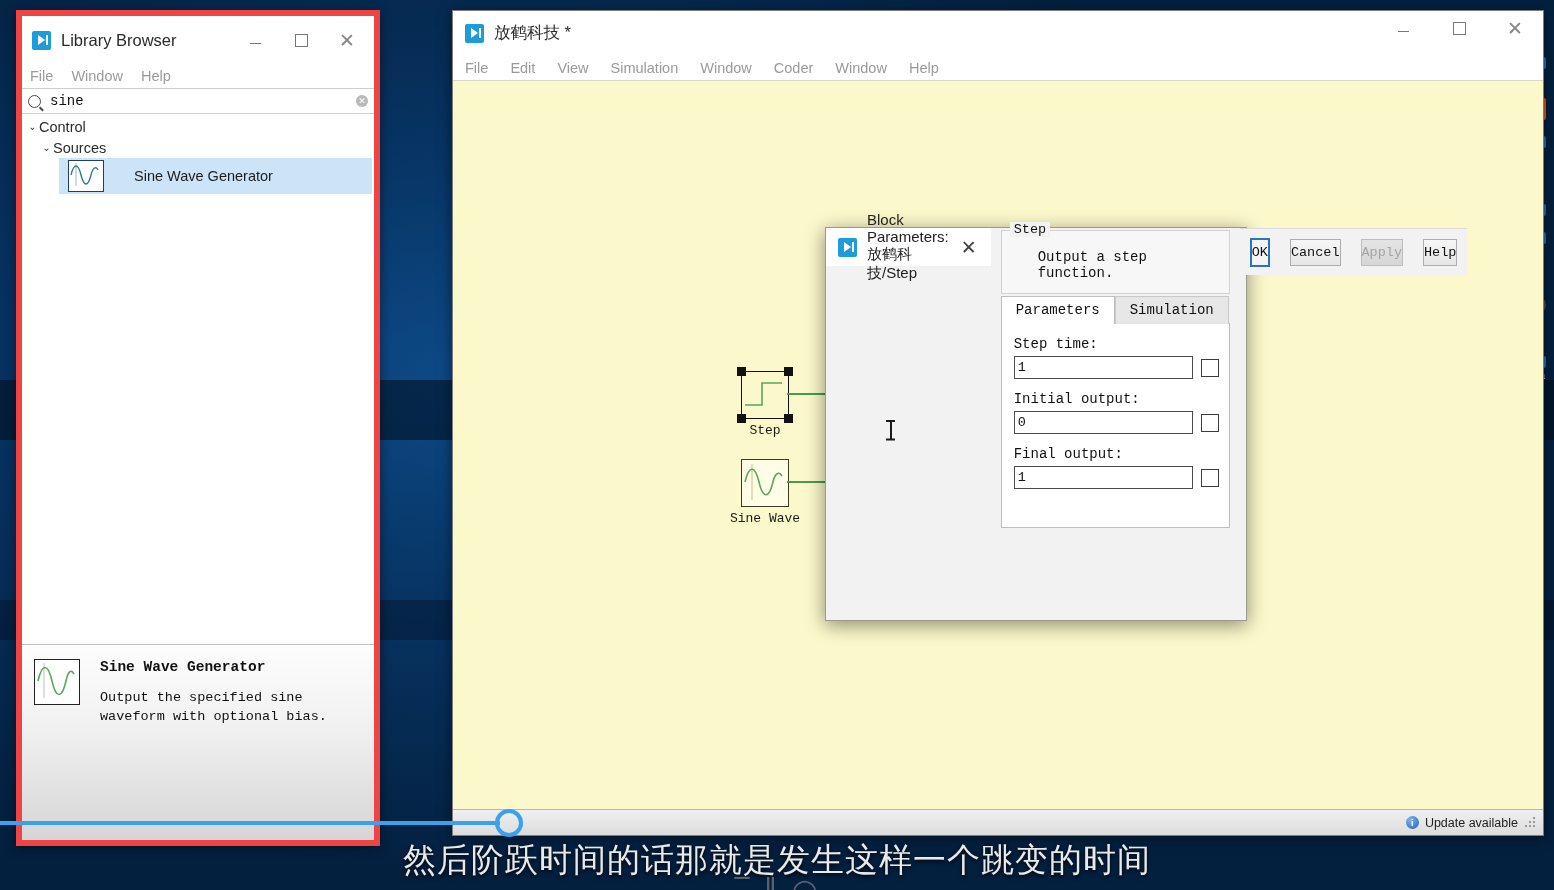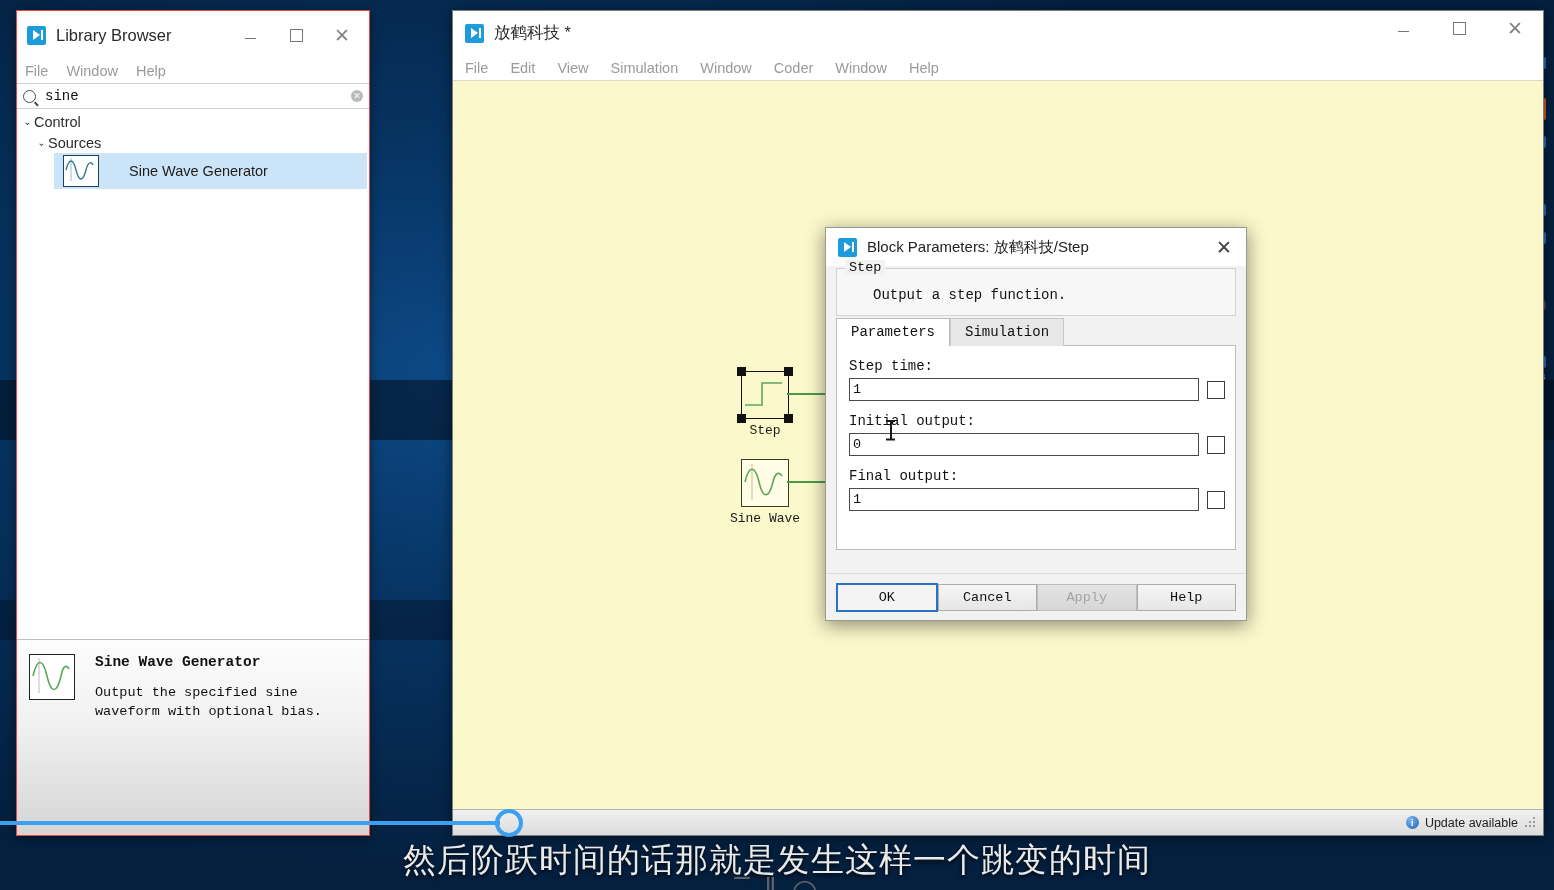--- a/index.html
+++ b/index.html
@@ -25,21 +25,21 @@
     font-family:"Liberation Sans",sans-serif;
   }
   #right-icons .ico{width:14px;height:12px;background:#2b6fb5;margin:2px 0 1px 2px;border-radius:2px;}
   #right-icons .ico.orange{background:#e2561d;height:22px;}
   #right-icons .ico.grey{background:#4a4a50;border-radius:50%;height:16px;}
   #right-icons .txt{padding-left:1px;white-space:nowrap;}
   #right-icons .w{color:#fff;font-weight:bold;font-size:13px;}
   
   #library-browser{
     position:absolute;left:16px;top:10px;width:352px;height:824px;
-    background:#ffffff;border:1px solid #ef4444;
+    background:#ffffff;border:6px solid #ef4444;
     box-shadow:0 2px 10px rgba(0,0,0,.45);
     display:flex;flex-direction:column;
   }
   .lb-titlebar{height:48px;display:flex;align-items:center;padding:0 4px 0 10px;background:#fff;}
   .app-icon{
     width:19px;height:19px;background:#1e9bda;border-radius:2px;
     display:flex;align-items:center;justify-content:center;flex:none;
   }
   .app-icon::before{
     content:"";border-left:7px solid #fff;border-top:5px solid transparent;
@@ -132,21 +132,21 @@
   .blk.selected .frame{border-color:#111;}
   .handle{position:absolute;width:9px;height:9px;background:#111;}
   .h-tl{left:-5px;top:-5px;}.h-tr{right:-5px;top:-5px;}
   .h-bl{left:-5px;bottom:-5px;}.h-br{right:-5px;bottom:-5px;}
   .wire{position:absolute;height:1.6px;background:#4a9a4a;}
   .sine-frame{width:46px;height:46px;border:1.6px solid #3a3a22;background:#fffde5;}
   
   #block-dialog{
     position:absolute;left:825px;top:227px;width:420px;height:392px;
     background:#f2f2f2;border:1px solid #9b9b8c;box-shadow:0 4px 18px rgba(0,0,0,.45);
-    display:flex;flex-direction:column;
+    display:flex;flex-direction:row;
   }
   .dlg-titlebar{height:38px;background:#fff;display:flex;align-items:center;padding:0 2px 0 12px;}
   .dlg-title{font-size:15px;color:#222;margin-left:10px;flex:1;}
   .dlg-close{width:40px;height:32px;display:flex;align-items:center;justify-content:center;
     font-size:19px;color:#444;font-weight:300;}
   .dlg-body{flex:1;padding:0 10px;box-sizing:border-box;background:#f2f2f2;}
   .group{
     border:1px solid #d2d2d2;background:#f7f7f7;margin-top:2px;padding:10px 10px 12px 10px;
     position:relative;
   }
@@ -166,21 +166,21 @@
     box-sizing:border-box;padding:12px 10px 12px 12px;
   }
   .field-label{font-family:"Liberation Mono",monospace;font-size:14px;color:#111;margin-bottom:4px;}
   .field-row{display:flex;align-items:center;gap:8px;margin-bottom:12px;}
   .field-row input{
     flex:1;height:21px;border:1px solid #4a4a4a;outline:0;background:#fff;
     font-family:"Liberation Mono",monospace;font-size:13.5px;color:#111;padding:0 3px;
   }
   .field-row .chk{width:16px;height:16px;border:1px solid #3c3c3c;background:#fff;flex:none;}
   .dlg-buttons{
-    height:46px;display:flex;align-items:center;gap:0;padding:0 10px;
+    height:46px;display:flex;align-items:center;gap:20px;padding:0 10px;
     border-top:1px solid #dcdcdc;background:#f2f2f2;
   }
   .btn{
     flex:1;height:25px;border:1px solid #adadad;background:linear-gradient(180deg,#f6f6f6,#e6e6e6);
     font-family:"Liberation Mono",monospace;font-size:13.5px;color:#111;
     display:flex;align-items:center;justify-content:center;
   }
   .btn.focused{border:2px solid #2a72c4;background:#f4f4f4;}
   .btn.disabled{color:#a5a5a5;background:linear-gradient(180deg,#e4e4e4,#d6d6d6);border-color:#bdbdbd;}
   

